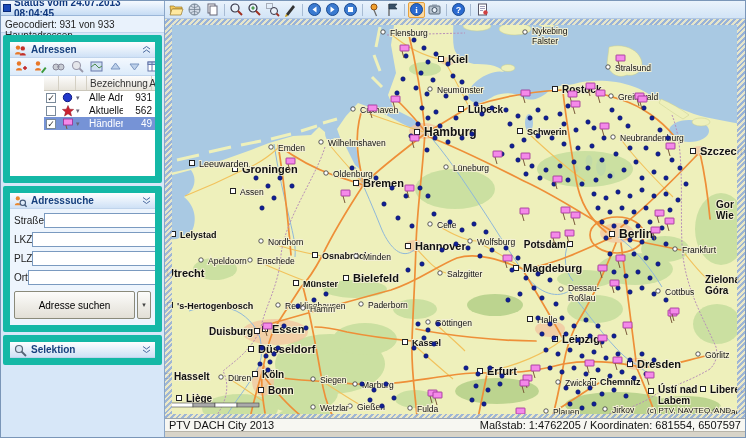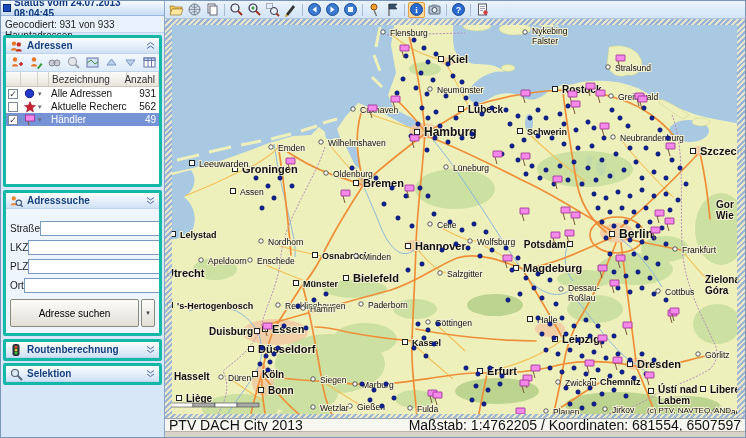--- a/index.html
+++ b/index.html
@@ -3,62 +3,62 @@
 <meta charset="utf-8">
 <style>
   html,body{margin:0;padding:0;background:#c8d4e4;}
   *{box-sizing:border-box;}
   .app{width:746px;height:438px;display:flex;font-family:"Liberation Sans","DejaVu Sans",sans-serif;font-size:10px;background:#ec4899;border:1px solid #7a96b8;overflow:hidden;position:relative;}
   
   .sidebar{width:164px;min-width:164px;height:100%;background:#d7e7f8;border-right:1px solid #8aa6c8;display:flex;flex-direction:column;overflow:hidden;}
   .status-title{height:15px;background:linear-gradient(#f6faff,#c6dcf4);border-bottom:1px solid #9ab6d8;color:#10387e;font-weight:bold;display:flex;align-items:center;gap:3px;padding:0 2px;font-size:10px;}
   .status-title .wsq{width:8px;height:8px;background:#1a4ab8;border:1px solid #0a2a78;display:inline-block;}
   .geocoded{height:17px;padding:3px 4px;color:#222;background:#e9f2fc;border-bottom:1px solid #c2d6ee;}
-  .panel{margin:2px 2px 1px 2px;border:3px solid #14b8a6;background:#fff;border-radius:2px;overflow:hidden;}
+  .panel{margin:2px 2px 1px 2px;border:7px solid #14b8a6;background:#fff;border-radius:2px;overflow:hidden;}
   .panel.collapsed{background:transparent;}
   .phead{height:16px;background:linear-gradient(#fdfeff,#cfe1f6);display:flex;align-items:center;gap:4px;padding:0 3px;color:#16407e;font-weight:bold;border-bottom:1px solid #c0d4ec;}
   .phead .grow{flex:1;}
   .picon{width:14px;height:14px;display:inline-flex;}
   .chev{width:10px;height:10px;display:inline-flex;cursor:pointer;}
   .ptools{height:18px;background:linear-gradient(#f3f8fe,#dcebfa);border-bottom:1px solid #c0d4ec;display:flex;align-items:center;gap:2px;padding:0 2px;}
   .tbtn{width:17px;height:16px;display:inline-flex;align-items:center;justify-content:center;border:1px solid transparent;border-radius:2px;cursor:pointer;}
   .tbtn.active{background:#fcd9a0;border-color:#e8a23c;}
   .tsep{width:1px;height:12px;background:#a8bcd4;margin:0 2px;}
-  .atable{background:#fff;height:112px;display:flex;flex-direction:column;}
+  .atable{background:#fff;height:100px;display:flex;flex-direction:column;padding-left:34px;}
   .ahead,.arow{display:grid;grid-template-columns:15px 17px 11px 1fr 32px;align-items:center;height:14px;}
   .ahead{background:linear-gradient(#fcfcfc,#e7e4db);border-bottom:1px solid #cac6ba;color:#333;height:15px;}
   .ahead span{border-right:1px solid #d4d0c4;height:100%;display:flex;align-items:center;padding:0 3px;}
   .ahead .hr{justify-content:flex-end;}
   .arow{height:13px;color:#111;cursor:default;}
   .arow .cb{width:10px;height:10px;border:1px solid #7a8a9a;background:#fff;margin-left:2px;font-size:9px;line-height:8px;text-align:center;color:#333;}
   .arow .sym{display:flex;justify-content:center;}
   .arow .dd{color:#667;font-size:7px;}
   .arow .lab{padding-left:2px;overflow:hidden;white-space:nowrap;}
   .arow .cnt{text-align:right;padding-right:3px;}
   .arow.sel{background:#7693d6;color:#fff;}
-  .searchbody{background:#eef5fd;padding:12px 4px 6px 4px;}
+  .searchbody{background:#eef5fd;padding:4px 4px 6px 4px;}
   .frow{display:flex;align-items:center;margin-bottom:4px;}
   .frow label{width:32px;color:#222;}
   .frow input{flex:1;height:15px;border:1px solid #7a9ac0;background:#fff;font-family:inherit;font-size:10px;padding:0 2px;}
   .btnrow{display:flex;gap:2px;margin-top:6px;}
   .btn{flex:1;height:28px;background:linear-gradient(#fcfcfa,#e2dfd6);border:1px solid #8a8a7a;border-radius:2px;font-family:inherit;font-size:10px;cursor:pointer;}
   .btn.mini{flex:0 0 14px;padding:0;font-size:7px;color:#444;}
   
   .mapcol{flex:1;display:flex;flex-direction:column;height:100%;overflow:hidden;}
   .maptoolbar{height:18px;background:linear-gradient(#eaf3fc,#d2e4f6);border-bottom:1px solid #b0c6e0;display:flex;align-items:center;padding:0 3px;gap:1px;}
   .mapframe{position:relative;width:581px;height:399px;background:#eef0bb;overflow:hidden;}
   .mapframe svg{display:block;}
   .hatch{position:absolute;background:repeating-linear-gradient(135deg,#ece8c8 0 2px,#96b0d8 2px 4px);opacity:.9;z-index:5;}
   .hatch.t{left:0;top:0;right:0;height:6px;}
   .hatch.l{left:0;top:0;bottom:0;width:7px;}
   .hatch.r{right:0;top:0;bottom:0;width:9px;}
   .hatch.b{left:0;bottom:0;right:0;height:4px;}
   .maplbl{fill:#111;paint-order:stroke;stroke:#f2efd2;stroke-width:2px;font-family:"Liberation Sans","DejaVu Sans",sans-serif;}
   .maplbl.b{font-weight:bold;}
-  .mapstatus{height:13px;background:#f7f7f2;border-top:1px solid #9aa4ae;display:flex;align-items:center;justify-content:space-between;padding:0 4px;font-size:14px;color:#111;}
+  .mapstatus{height:13px;background:#f7f7f2;border-top:1px solid #9aa4ae;display:flex;align-items:center;justify-content:space-between;padding:0 4px;font-size:11px;color:#111;}
   .bottomstrip{flex:1;background:#d8d4c8;border-top:1px solid #b8b4a8;}
 </style>
 </head>
 <body>
 
 <div class="app">
 
   <aside class="sidebar">
     <div class="status-title">
       <span class="wsq"></span>
@@ -222,39 +222,20 @@
             </div>
           </div>
         <div class="btnrow">
           <button class="btn">Adresse suchen</button>
           <button class="btn mini">▾</button>
         </div>
       </div>
     </section>
 
     <div id="collapsed-panels">
-        <section class="panel collapsed">
-          <div class="phead">
-            <span class="picon">
-              <svg width="14" height="14">
-                <rect x="4" y="1.5" width="6" height="11" rx="1.5" fill="#3a4a3a" stroke="#223"></rect>
-                <circle cx="7" cy="4" r="1.3" fill="#e04030"></circle>
-                <circle cx="7" cy="7" r="1.3" fill="#e8c030"></circle>
-                <circle cx="7" cy="10" r="1.3" fill="#40c040"></circle>
-              </svg>
-            </span>
-            <span>Routenberechnung</span>
-            <span class="grow"></span>
-            <span class="chev">
-              <svg width="9" height="9">
-                <path d="M1,1.5 l3.5,2.5 3.5,-2.5 M1,5 l3.5,2.5 3.5,-2.5" stroke="#4a6aa0" fill="none"></path>
-              </svg>
-            </span>
-          </div>
-        </section>
         <section class="panel collapsed">
           <div class="phead">
             <span class="picon">
               <svg width="14" height="14">
                 <circle cx="6" cy="6" r="3.5" fill="#dce8f4" stroke="#567" stroke-width="1.2"></circle>
                 <line x1="8.5" y1="8.5" x2="13" y2="13" stroke="#567" stroke-width="1.8"></line>
               </svg>
             </span>
             <span>Selektion</span>
             <span class="grow"></span>

